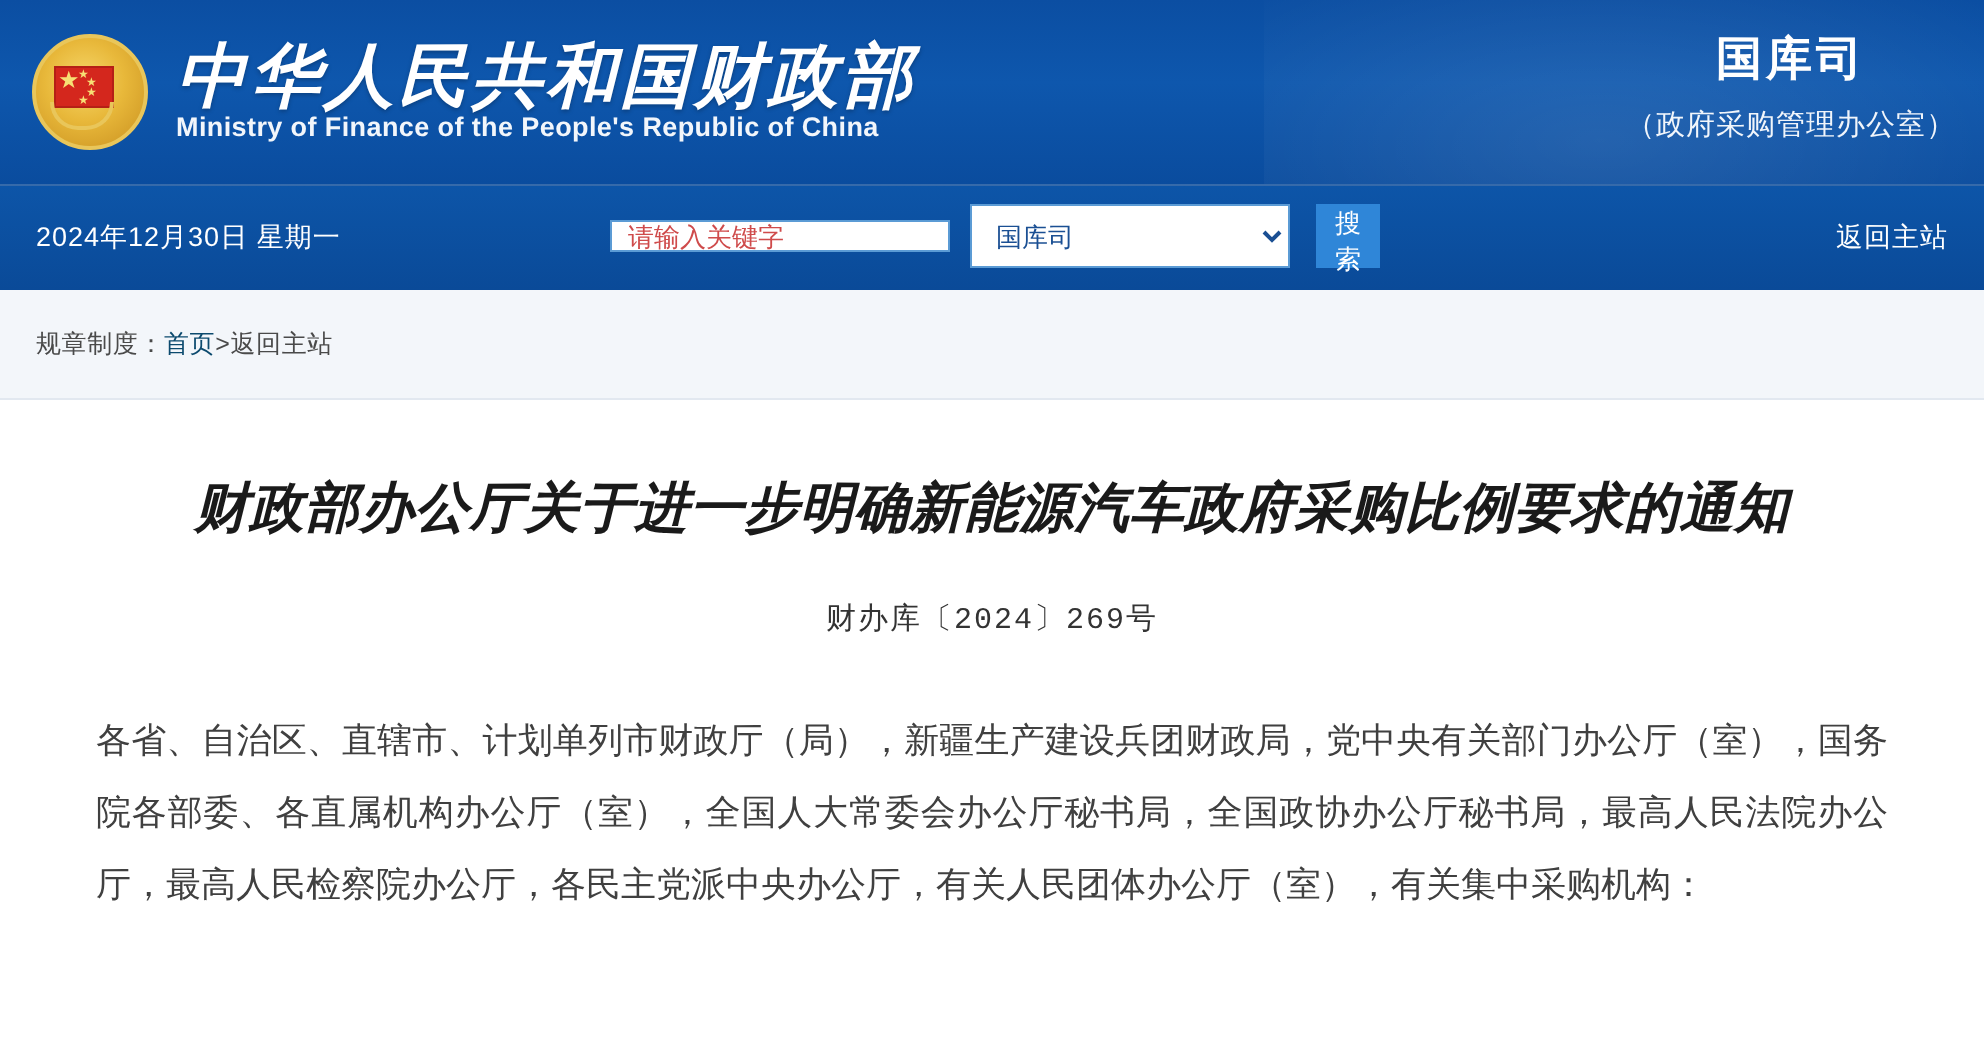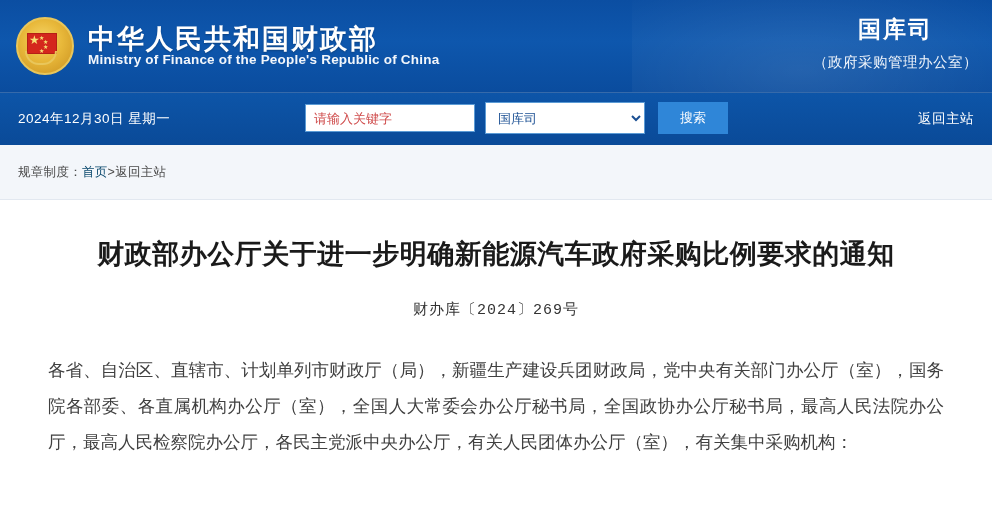--- a/index.html
+++ b/index.html
@@ -78,24 +78,25 @@
     border-radius: 0 0 16px 16px;
     box-sizing: border-box;
   }
 
   .titles {
     flex: 0 0 auto;
     color: #ffffff;
     line-height: 1.05;
   }
   .title-cn {
-    font-size: 27px;
+    font-size: 35px;
     font-weight: bold;
     letter-spacing: 2px;
     text-shadow: 0 1px 2px rgba(0,0,0,0.25);
+    font-style: italic;
   }
   .title-en {
     margin-top: 0;
     font-size: 13.5px;
     font-weight: bold;
     letter-spacing: 0.2px;
     color: #f2f6fb;
   }
   .header-right {
     position: absolute;
@@ -134,21 +135,21 @@
   }
   .search-fields {
     position: absolute;
     left: 305px;
     top: 9px;
     display: flex;
     align-items: center;
   }
   .search-input {
     width: 170px;
-    height: 28px;
+    height: 16px;
     border: 1px solid #5b9bd5;
     background: #ffffff;
     font-size: 13px;
     color: #333;
     padding: 0 8px;
     box-sizing: border-box;
     font-family: "Liberation Sans", sans-serif;
     outline: none;
   }
   .search-input::placeholder { color: #cf4b4b; }
@@ -160,21 +161,21 @@
     background: #ffffff;
     font-size: 13px;
     color: #1a4f93;
     padding: 0 8px;
     box-sizing: border-box;
     font-family: "Liberation Sans", sans-serif;
     outline: none;
   }
   .search-btn {
     margin-left: 13px;
-    width: 70px;
+    width: 32px;
     height: 32px;
     background: #2f86d8;
     color: #ffffff;
     font-size: 13px;
     border: none;
     cursor: pointer;
     font-family: "Liberation Sans", sans-serif;
   }
   .back-link {
     position: absolute;
@@ -211,20 +212,21 @@
   }
   .doc-title {
     margin: 0;
     padding-top: 36px;
     text-align: center;
     font-size: 27px;
     font-weight: bold;
     color: #1a1a1a;
     letter-spacing: 0.5px;
     line-height: 1.35;
+    font-style: italic;
   }
   .doc-number {
     margin-top: 28px;
     text-align: center;
     font-size: 15px;
     color: #333333;
     letter-spacing: 1px;
     font-family: Liberation Mono, monospace;
   }
   .doc-body {

